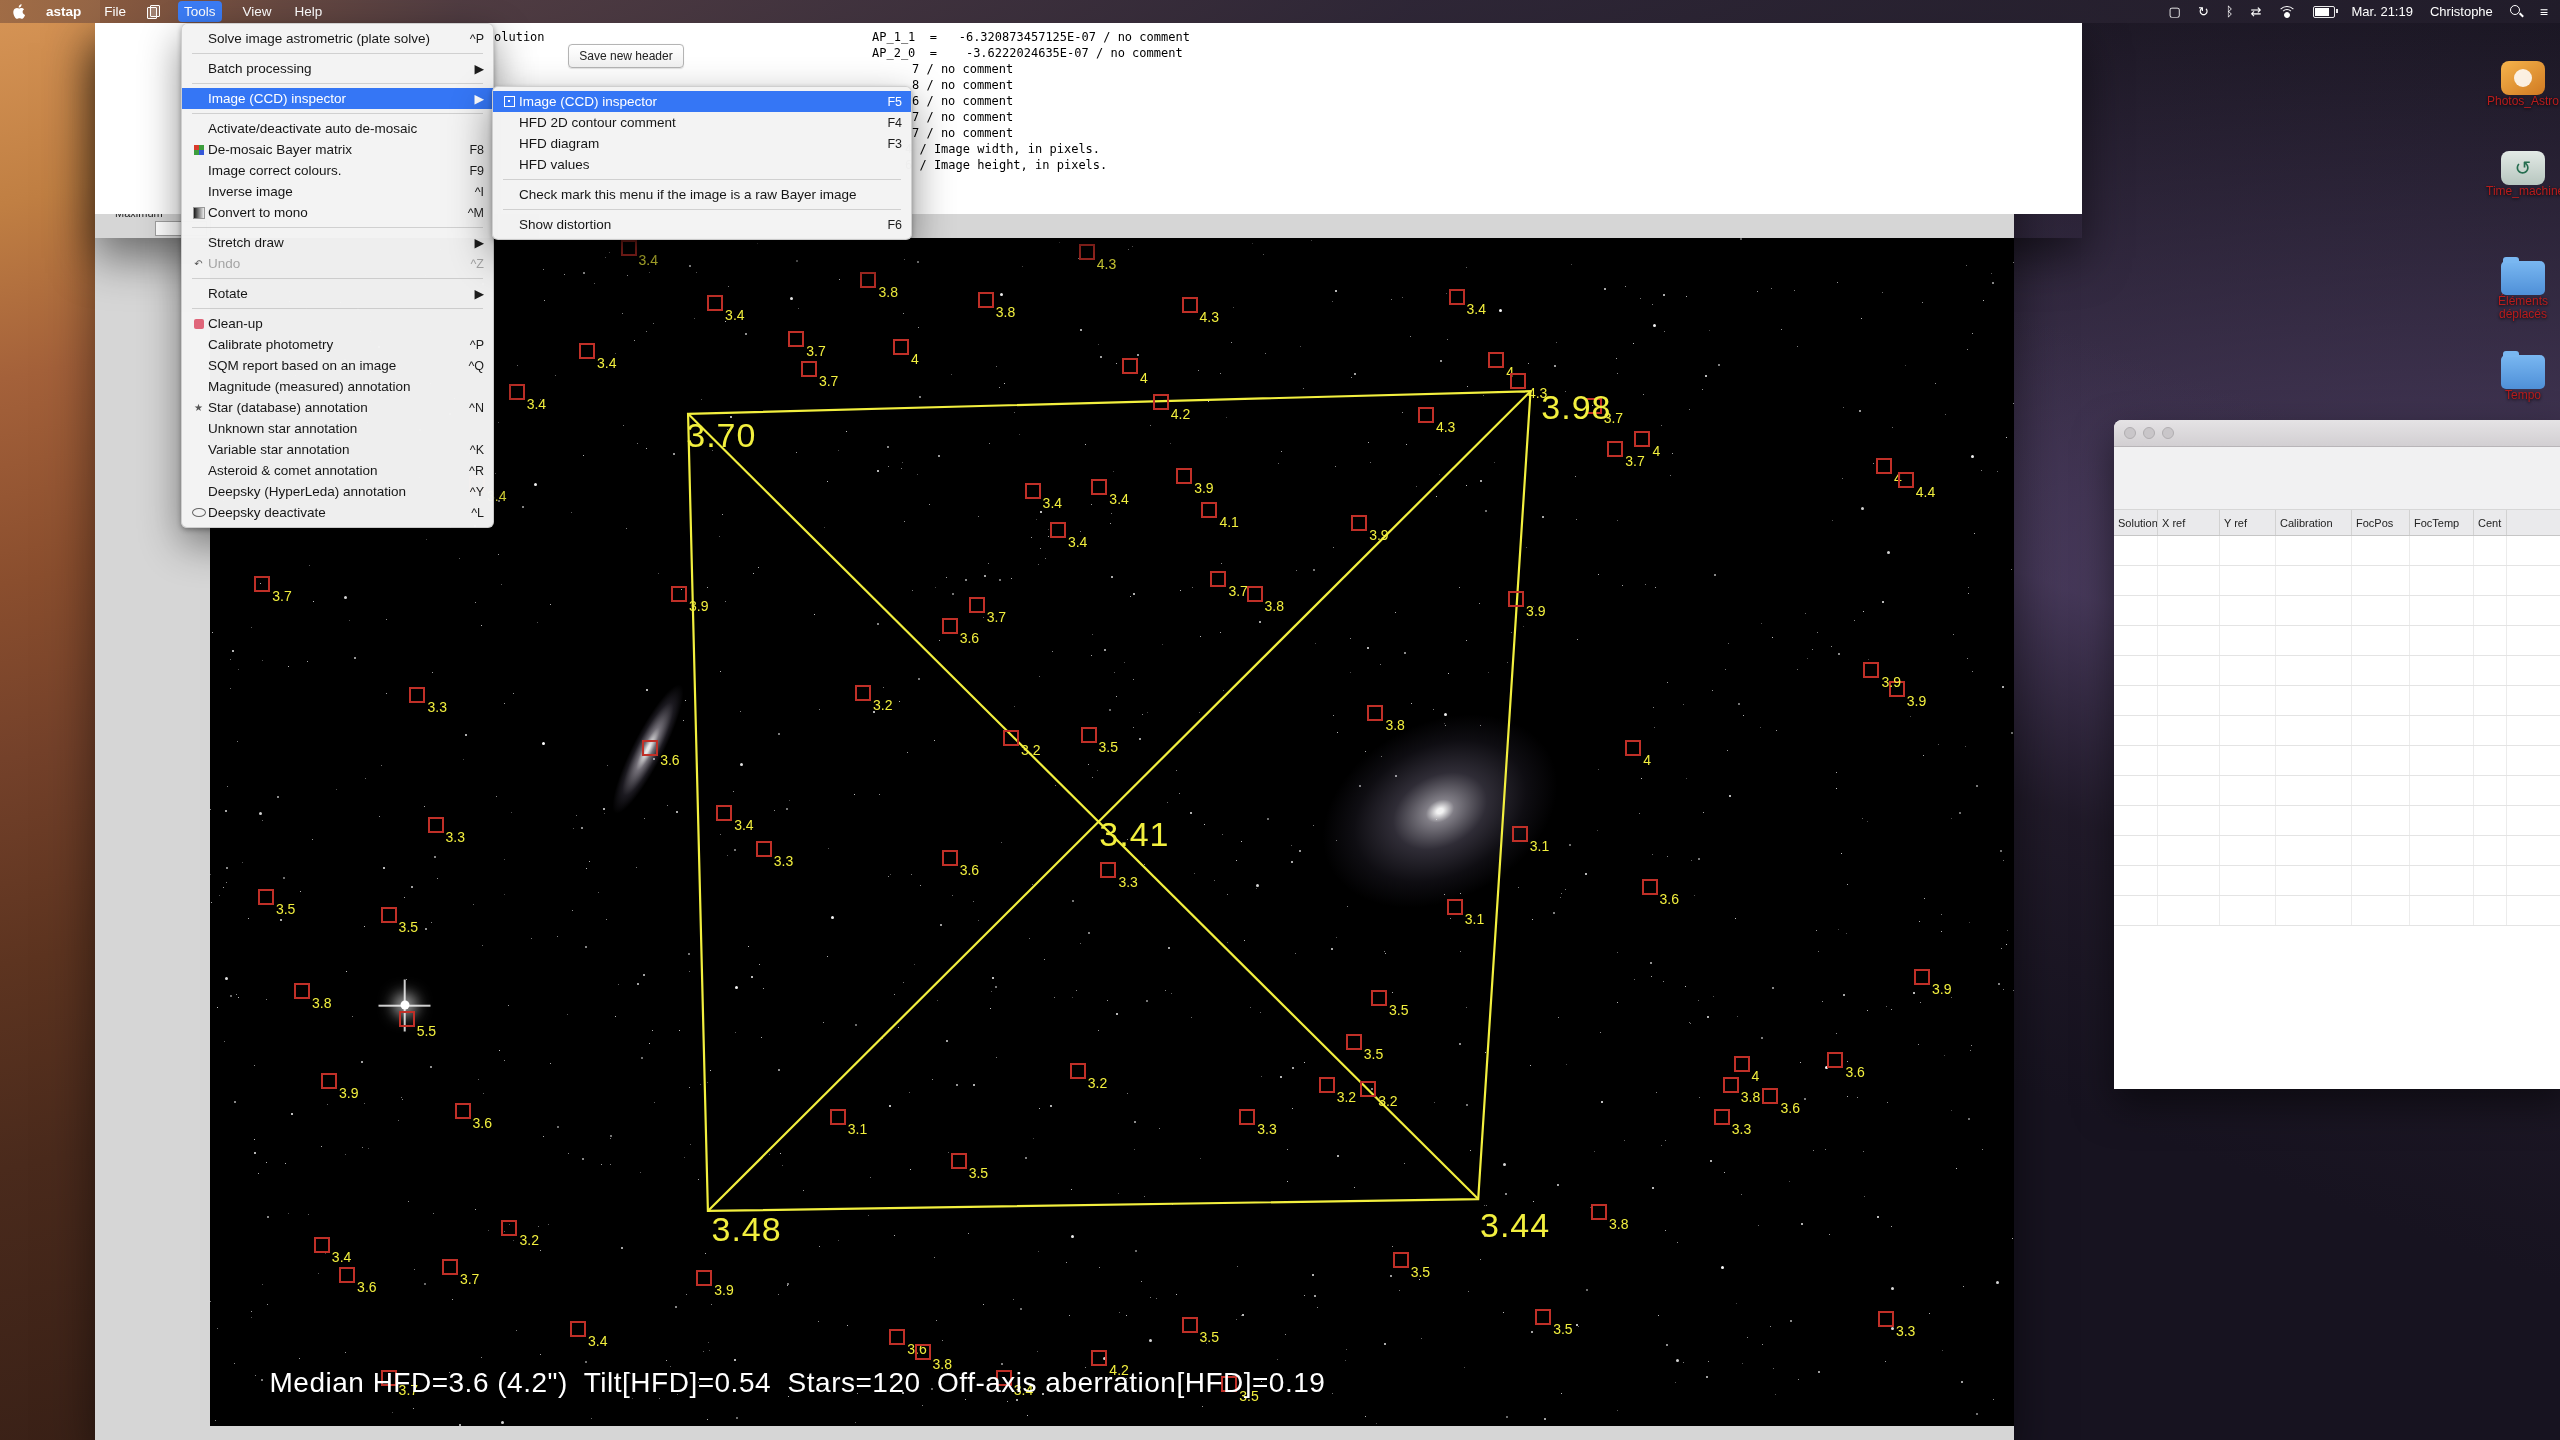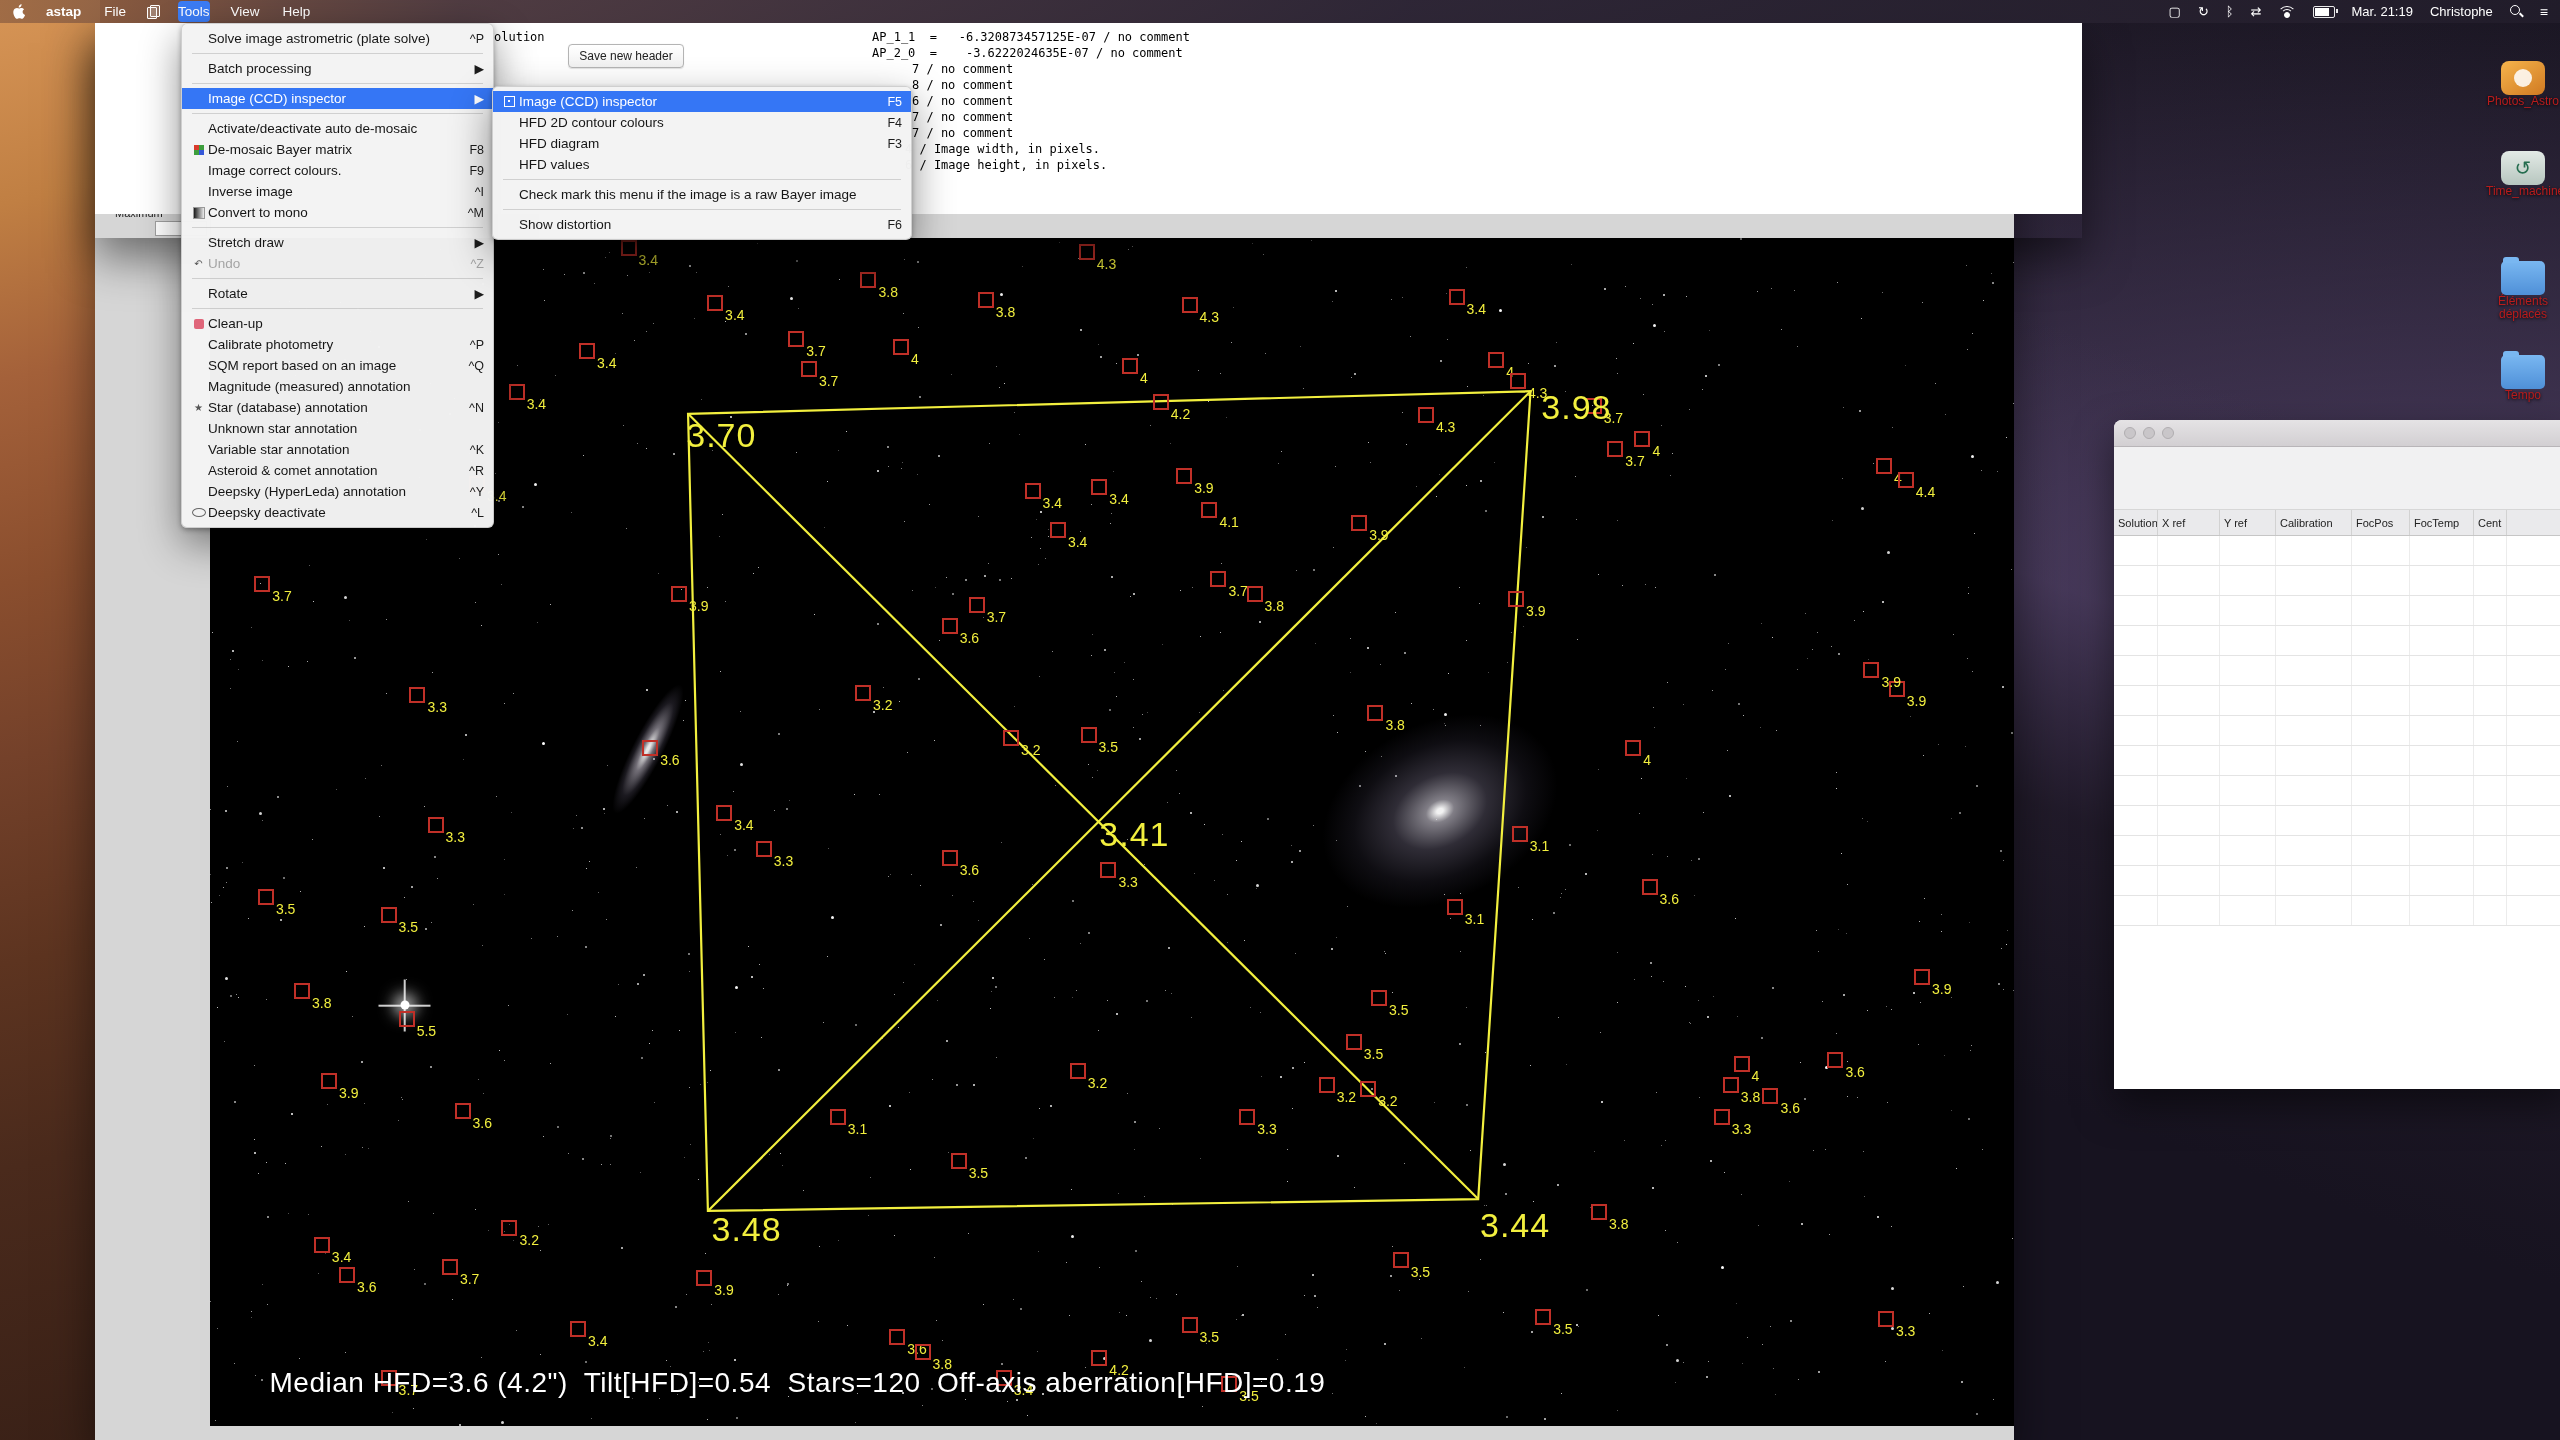--- a/index.html
+++ b/index.html
@@ -12,21 +12,21 @@
     background:linear-gradient(168deg,#d79556 0%,#c07f43 14%,#a4613a 26%,#8a4e2e 40%,#74412a 52%,#5d3420 66%,#4a2a1c 80%,#3a2117 100%);}
   #mountains{position:absolute;right:0;top:23px;width:560px;height:1417px;z-index:1;
     background:linear-gradient(200deg,rgba(40,32,52,.0) 30%,rgba(72,58,92,.55) 46%,rgba(30,24,38,.9) 60%,#171320 78%);}
   
   .mb{position:absolute;left:0;top:0;right:0;height:23px;z-index:90;display:flex;align-items:center;
     padding:0 12px;color:#fff;font-size:13.5px;
     background:linear-gradient(90deg,rgba(148,99,66,.82),rgba(84,64,70,.82) 18%,rgba(48,40,56,.85) 55%,rgba(34,29,43,.88));}
   .mb .lgrp{display:flex;align-items:center;gap:19px;}
   .mb .rgrp{margin-left:auto;display:flex;align-items:center;gap:17px;font-size:13px;}
   .mbitem{padding:3px 2px;cursor:default;}
-  .mbitem.active{background:#3b7cf5;border-radius:4px;padding:3px 0;}
+  .mbitem.active{background:#3b7cf5;border-radius:4px;padding:3px 6px;}
   .appname{font-weight:bold;}
   .appleicon svg{display:block}
   .pagesicon{position:relative;width:12px;height:13px;display:inline-block;}
   .pagesicon:before,.pagesicon:after{content:"";position:absolute;width:8px;height:10px;border:1.3px solid #fff;border-radius:1px;background:rgba(255,255,255,.15);}
   .pagesicon:before{left:0;top:2px}.pagesicon:after{left:3px;top:0}
   .i-display,.i-sync,.i-bt,.i-kb{font-size:13px;line-height:1;}
   .i-wifi{position:relative;width:17px;height:12px;display:inline-block;overflow:hidden;}
   .i-wifi i{position:absolute;left:50%;bottom:-9px;transform:translateX(-50%);border:1.6px solid #fff;border-radius:50%;}
   .i-wifi i:nth-child(1){width:4px;height:4px;background:#fff;bottom:0;}
   .i-wifi i:nth-child(2){width:10px;height:10px;border-color:#fff transparent transparent transparent;bottom:-3px;}
@@ -888,21 +888,21 @@
 <div class="menu" id="submenu">
     <div class="mrow act">
       <span class="mic">
         <i class="ig inspector"></i>
       </span>
       <span class="mlb">Image (CCD) inspector</span>
       <span class="mrt">F5</span>
     </div>
     <div class="mrow">
       <span class="mic"></span>
-      <span class="mlb">HFD 2D contour colours</span>
+      <span class="mlb">HFD 2D contour comment</span>
       <span class="mrt">F4</span>
     </div>
     <div class="mrow">
       <span class="mic"></span>
       <span class="mlb">HFD diagram</span>
       <span class="mrt">F3</span>
     </div>
     <div class="mrow">
       <span class="mic"></span>
       <span class="mlb">HFD values</span>

